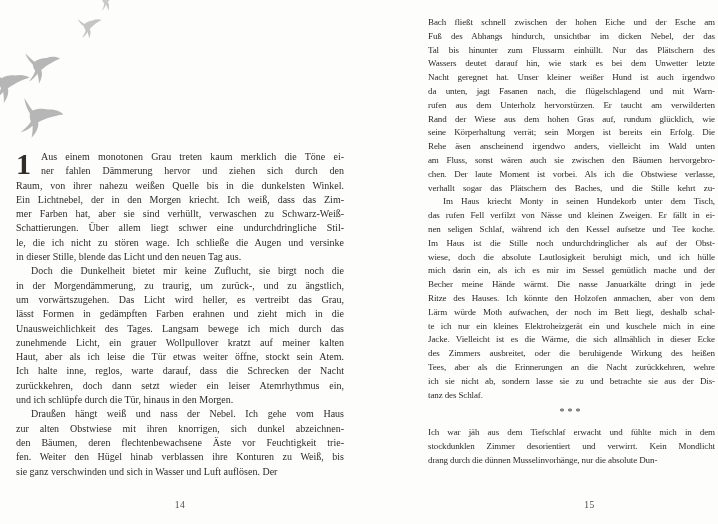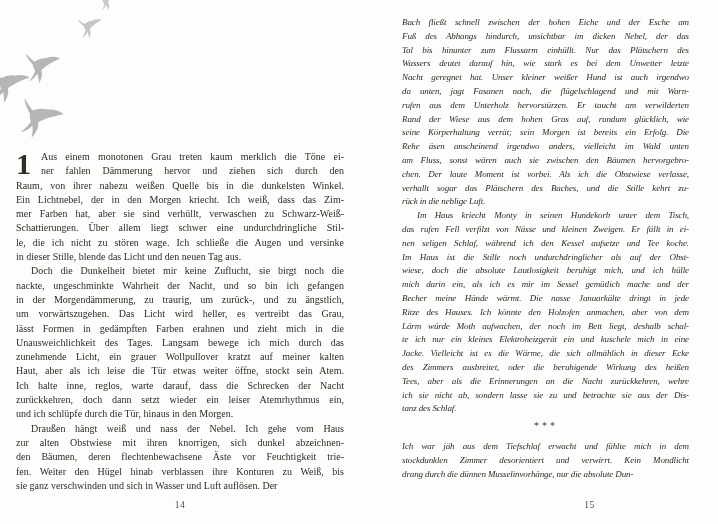--- a/index.html
+++ b/index.html
@@ -10,21 +10,21 @@
     overflow:hidden;
     font-family:"Liberation Serif","DejaVu Serif",serif;
     color:#2e2b27;
   }
   
   .swallow{position:absolute;}
   .swallow svg{display:block;width:100%;height:100%;}
   
   .page-text{position:absolute;text-align:justify;}
   #left-text{left:16px;top:150px;width:328px;font-size:10px;--lh:14.3px;}
-  #right-text{left:402px;top:16px;width:287px;font-size:9px;--lh:13.8px;letter-spacing:-0.12px;font-style:italic;}
+  #right-text{left:428px;top:16px;width:287px;font-size:9px;--lh:13.8px;letter-spacing:-0.12px;}
   .line{
     height:var(--lh);
     line-height:var(--lh);
     white-space:nowrap;
     overflow:hidden;
     text-align:justify;
     text-align-last:justify;
   }
   .line.last{text-align-last:left;}
   .line.indent{text-indent:15px;}
@@ -98,21 +98,20 @@
       <div>
           <div class="line">Aus einem monotonen Grau treten kaum merklich die Töne ei-</div>
           <div class="line">ner fahlen Dämmerung hervor und ziehen sich durch den</div>
           <div class="line">Raum, von ihrer nahezu weißen Quelle bis in die dunkelsten Winkel.</div>
           <div class="line">Ein Lichtnebel, der in den Morgen kriecht. Ich weiß, dass das Zim-</div>
           <div class="line">mer Farben hat, aber sie sind verhüllt, verwaschen zu Schwarz-Weiß-</div>
           <div class="line">Schattierungen. Über allem liegt schwer eine undurchdringliche Stil-</div>
           <div class="line">le, die ich nicht zu stören wage. Ich schließe die Augen und versinke</div>
           <div class="line last">in dieser Stille, blende das Licht und den neuen Tag aus.</div>
           <div class="line indent">Doch die Dunkelheit bietet mir keine Zuflucht, sie birgt noch die</div>
-          <div class="line">nackte, ungeschminkte Wahrheit der Nacht, und so bin ich gefangen</div>
           <div class="line">in der Morgendämmerung, zu traurig, um zurück-, und zu ängstlich,</div>
           <div class="line">um vorwärtszugehen. Das Licht wird heller, es vertreibt das Grau,</div>
           <div class="line">lässt Formen in gedämpften Farben erahnen und zieht mich in die</div>
           <div class="line">Unausweichlichkeit des Tages. Langsam bewege ich mich durch das</div>
           <div class="line">zunehmende Licht, ein grauer Wollpullover kratzt auf meiner kalten</div>
           <div class="line">Haut, aber als ich leise die Tür etwas weiter öffne, stockt sein Atem.</div>
           <div class="line">Ich halte inne, reglos, warte darauf, dass die Schrecken der Nacht</div>
           <div class="line">zurückkehren, doch dann setzt wieder ein leiser Atemrhythmus ein,</div>
           <div class="line last">und ich schlüpfe durch die Tür, hinaus in den Morgen.</div>
           <div class="line indent">Draußen hängt weiß und nass der Nebel. Ich gehe vom Haus</div>
@@ -134,21 +133,20 @@
           <div class="line">Wassers deutet darauf hin, wie stark es bei dem Unwetter letzte</div>
           <div class="line">Nacht geregnet hat. Unser kleiner weißer Hund ist auch irgendwo</div>
           <div class="line">da unten, jagt Fasanen nach, die flügelschlagend und mit Warn-</div>
           <div class="line">rufen aus dem Unterholz hervorstürzen. Er taucht am verwilderten</div>
           <div class="line">Rand der Wiese aus dem hohen Gras auf, rundum glücklich, wie</div>
           <div class="line">seine Körperhaltung verrät; sein Morgen ist bereits ein Erfolg. Die</div>
           <div class="line">Rehe äsen anscheinend irgendwo anders, vielleicht im Wald unten</div>
           <div class="line">am Fluss, sonst wären auch sie zwischen den Bäumen hervorgebro-</div>
           <div class="line">chen. Der laute Moment ist vorbei. Als ich die Obstwiese verlasse,</div>
           <div class="line">verhallt sogar das Plätschern des Baches, und die Stille kehrt zu-</div>
-          <div class="line last">rück in die neblige Luft.</div>
           <div class="line indent">Im Haus kriecht Monty in seinen Hundekorb unter dem Tisch,</div>
           <div class="line">das rufen Fell verfilzt von Nässe und kleinen Zweigen. Er fällt in ei-</div>
           <div class="line">nen seligen Schlaf, während ich den Kessel aufsetze und Tee koche.</div>
           <div class="line">Im Haus ist die Stille noch undurchdringlicher als auf der Obst-</div>
           <div class="line">wiese, doch die absolute Lautlosigkeit beruhigt mich, und ich hülle</div>
           <div class="line">mich darin ein, als ich es mir im Sessel gemütlich mache und der</div>
           <div class="line">Becher meine Hände wärmt. Die nasse Januarkälte dringt in jede</div>
           <div class="line">Ritze des Hauses. Ich könnte den Holzofen anmachen, aber von dem</div>
           <div class="line">Lärm würde Moth aufwachen, der noch im Bett liegt, deshalb schal-</div>
           <div class="line">te ich nur ein kleines Elektroheizgerät ein und kuschele mich in eine</div>

